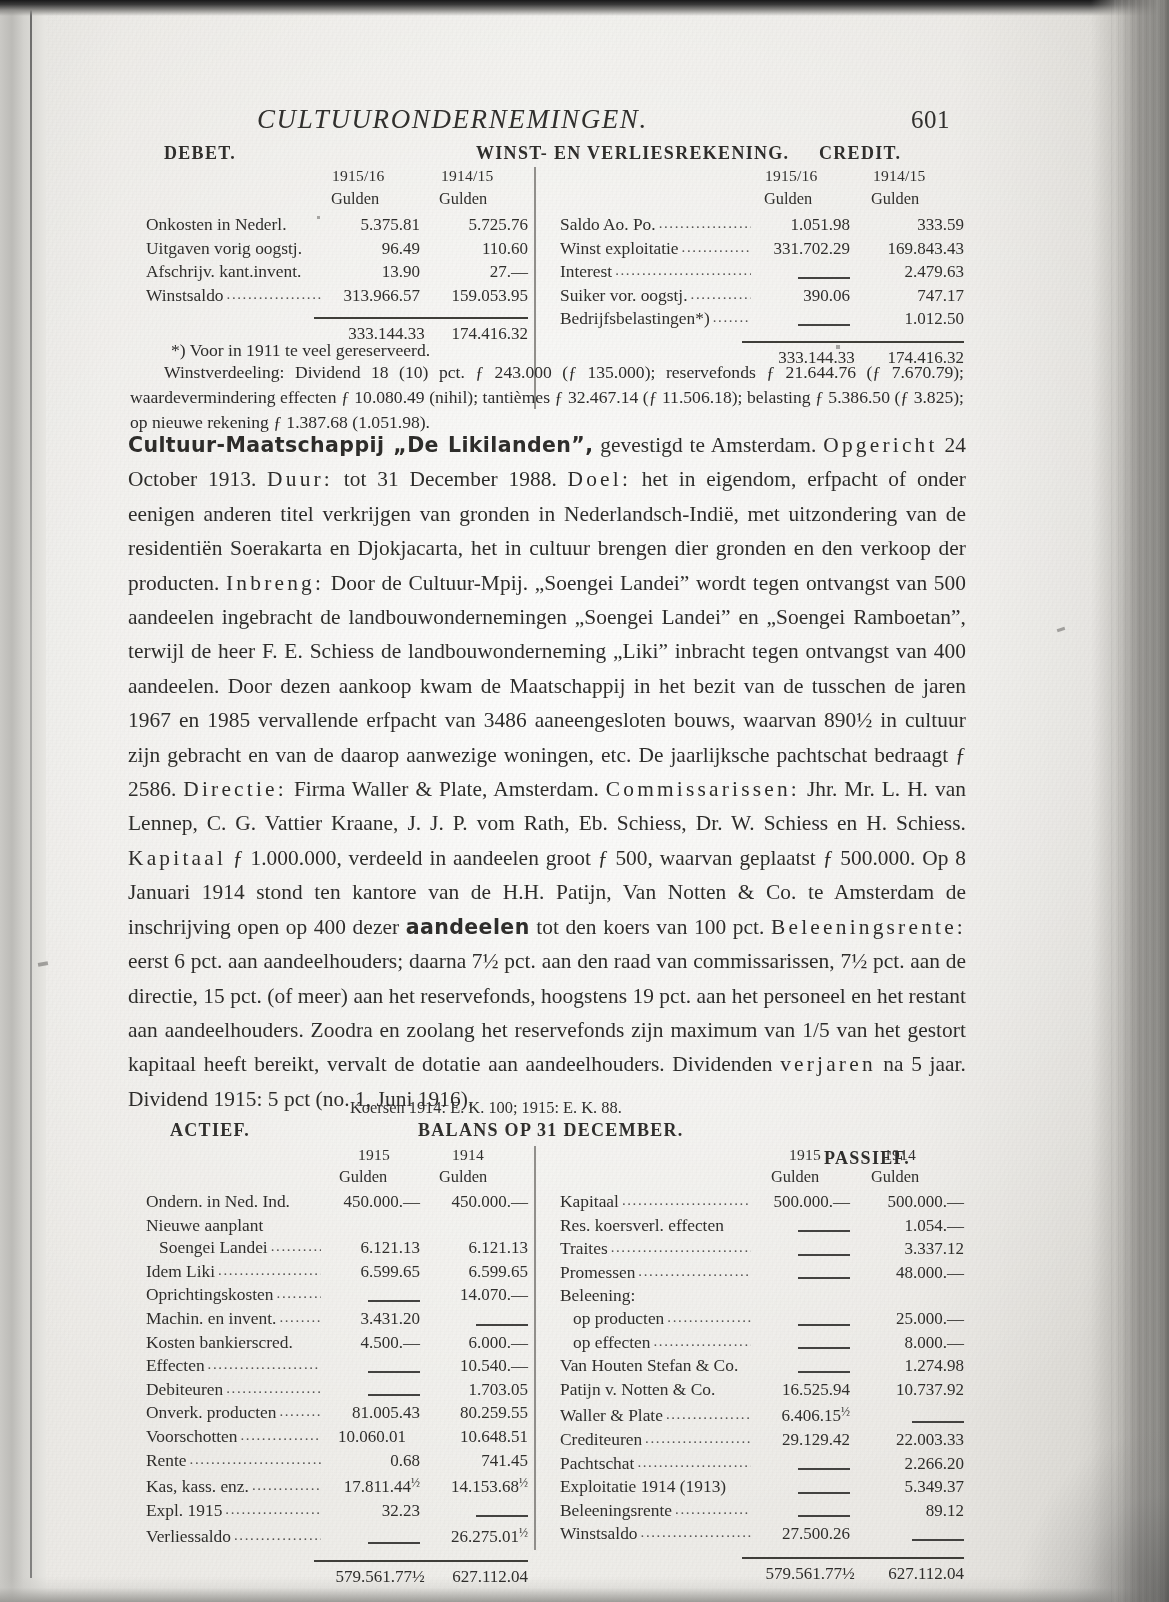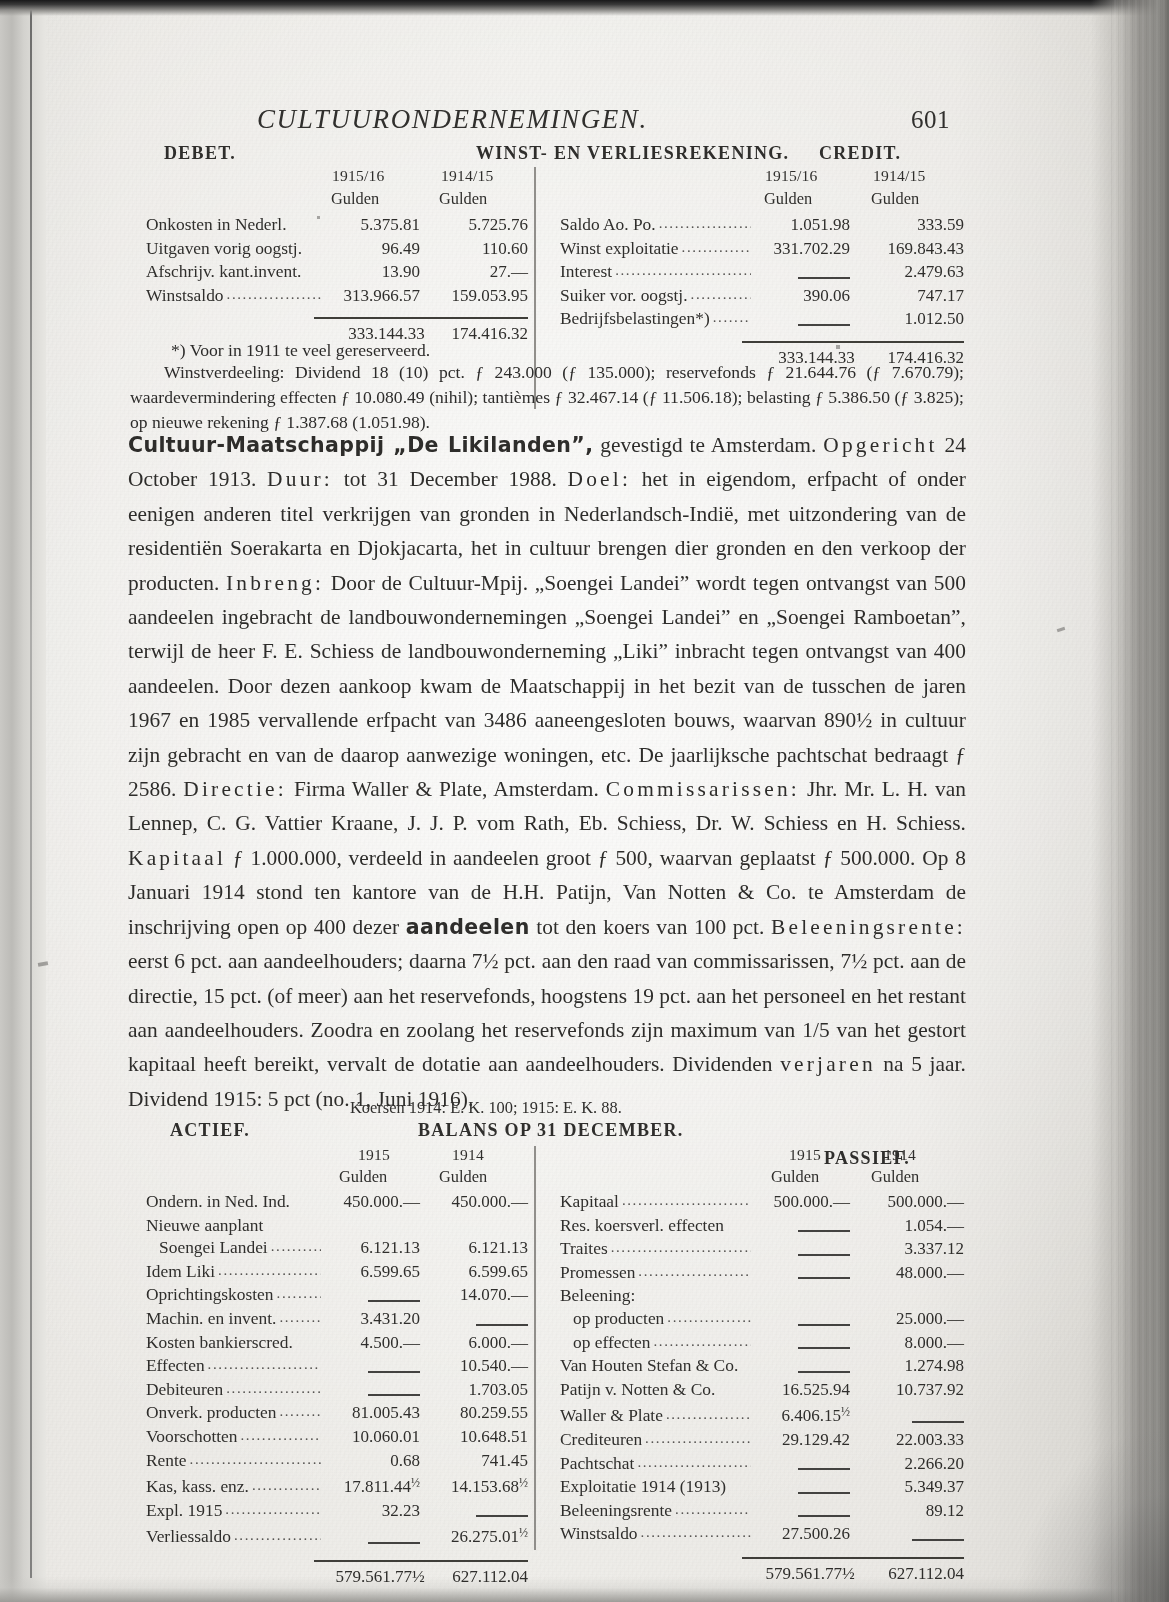--- a/index.html
+++ b/index.html
@@ -367,21 +367,21 @@
               </div>
               <div class="row">
                 <span class="lbl">Onverk. producten</span>
                 <span class="dots">............................................................</span>
                 <span class="num" style="width: 0px; flex: 0 0 auto; min-width: 96px;">81.005.43</span>
                 <span class="num" style="width: 108px; flex: 0 0 auto;">80.259.55</span>
               </div>
               <div class="row">
                 <span class="lbl">Voorschotten</span>
                 <span class="dots">............................................................</span>
-                <span class="num" style="width: 0px; flex: 0 0 auto; min-width: 96px;">10.060.01</span>
+                <span class="num" style="width: 0px; flex: 0 0 auto; min-width: 96px; text-align: center;">10.060.01</span>
                 <span class="num" style="width: 108px; flex: 0 0 auto;">10.648.51</span>
               </div>
               <div class="row">
                 <span class="lbl">Rente</span>
                 <span class="dots">............................................................</span>
                 <span class="num" style="width: 0px; flex: 0 0 auto; min-width: 96px;">0.68</span>
                 <span class="num" style="width: 108px; flex: 0 0 auto;">741.45</span>
               </div>
               <div class="row">
                 <span class="lbl">Kas, kass. enz.</span>

